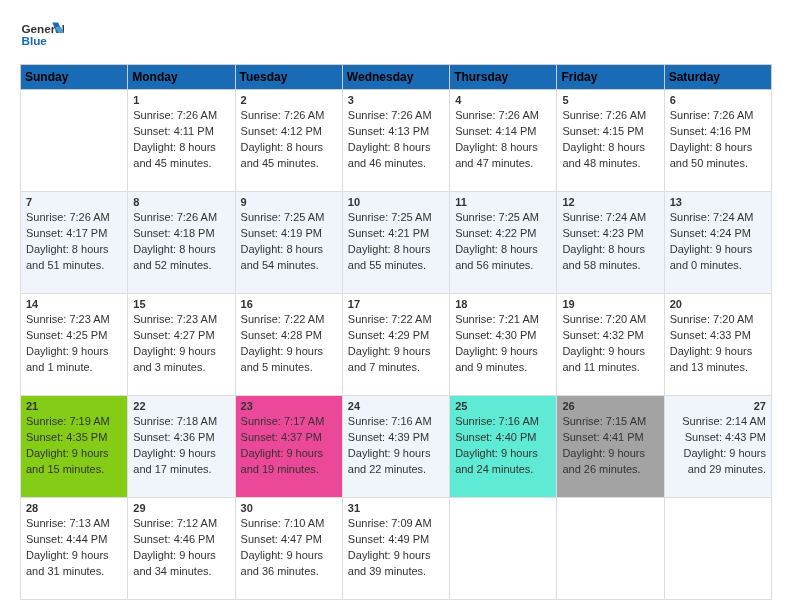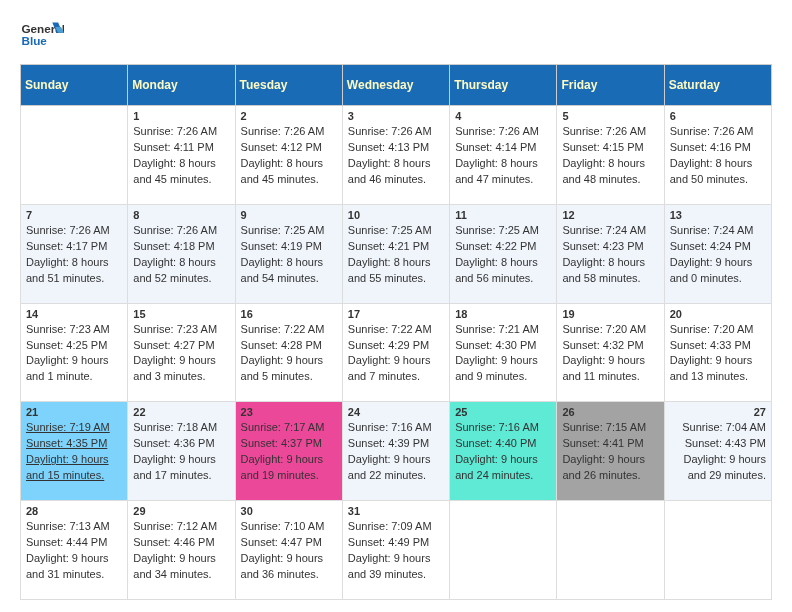--- a/index.html
+++ b/index.html
@@ -37,24 +37,24 @@
       color: #555;
     }
     .calendar {
       flex: 1;
       border-collapse: collapse;
       width: 100%;
       table-layout: fixed;
     }
     .calendar th {
       background-color: #1a6bb5;
-      color: #fef9c3;
+      color: #000000;
       font-size: 12px;
       font-weight: bold;
-      padding: 13px 4px;
+      padding: 5px 4px;
       text-align: left;
       border: 1px solid #ccc;
     }
     .calendar td {
       border: 1px solid #ddd;
       vertical-align: top;
       padding: 4px 5px;
       font-size: 9.5px;
       color: #333;
       background: #fff;
@@ -238,23 +238,23 @@
 Daylight: 9 hours and 11 minutes.</div>
           </td>
           <td>
             <span class="day-num">20</span>
             <div class="cell-text" style="white-space: pre-line;">Sunrise: 7:20 AM
 Sunset: 4:33 PM
 Daylight: 9 hours and 13 minutes.</div>
           </td>
         </tr>
         <tr>
-          <td style="background-color: #7dd3fc;">
+          <td style="background-color: #84cc16;">
             <span class="day-num">21</span>
-            <div class="cell-text" style="white-space: pre-line; text-decoration: underline;">Sunrise: 7:19 AM
+            <div class="cell-text" style="white-space: pre-line;">Sunrise: 7:19 AM
 Sunset: 4:35 PM
 Daylight: 9 hours and 15 minutes.</div>
           </td>
           <td style="background-color: rgb(240, 245, 251);">
             <span class="day-num">22</span>
             <div class="cell-text" style="white-space: pre-line;">Sunrise: 7:18 AM
 Sunset: 4:36 PM
 Daylight: 9 hours and 17 minutes.</div>
           </td>
           <td style="background-color: #ec4899;">
@@ -276,21 +276,21 @@
 Daylight: 9 hours and 24 minutes.</div>
           </td>
           <td style="background-color: #a3a3a3;">
             <span class="day-num">26</span>
             <div class="cell-text" style="white-space: pre-line;">Sunrise: 7:15 AM
 Sunset: 4:41 PM
 Daylight: 9 hours and 26 minutes.</div>
           </td>
           <td style="background-color: rgb(240, 245, 251); text-align: right;">
             <span class="day-num">27</span>
-            <div class="cell-text" style="white-space: pre-line;">Sunrise: 7:04 AM
+            <div class="cell-text" style="white-space: pre-line;">Sunrise: 2:14 AM
 Sunset: 4:43 PM
 Daylight: 9 hours and 29 minutes.</div>
           </td>
         </tr>
         <tr>
           <td>
             <span class="day-num">28</span>
             <div class="cell-text" style="white-space: pre-line;">Sunrise: 7:13 AM
 Sunset: 4:44 PM
 Daylight: 9 hours and 31 minutes.</div>

